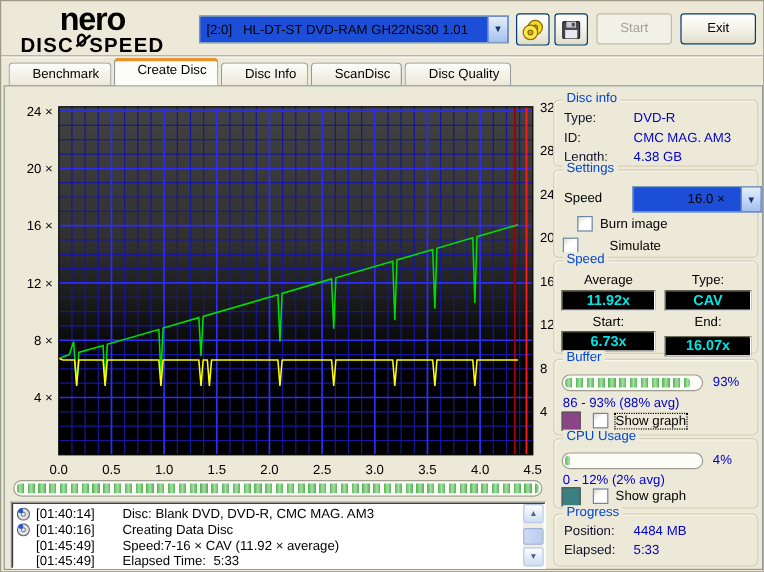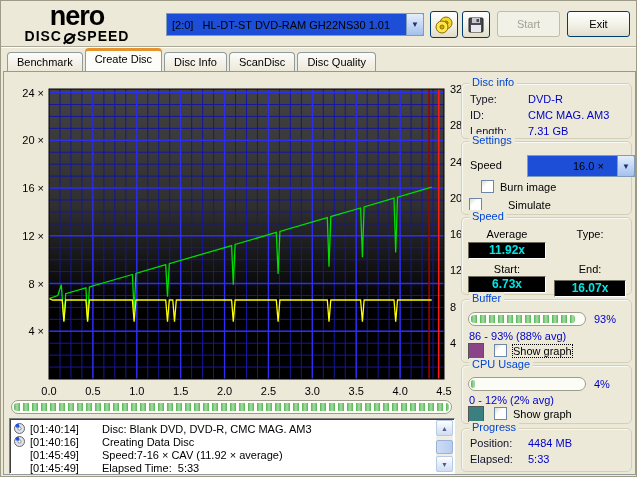--- a/index.html
+++ b/index.html
@@ -7,41 +7,41 @@
   body { font-family:"Liberation Sans", sans-serif; font-size:11px; color:#000; }
   #window {
     position:relative; width:637px; height:477px;
     background:#ece9d8; border:1px solid #9d9a85; overflow:hidden;
   }
   
   #header { position:absolute; left:0; top:0; width:100%; height:46px;
     border-bottom:1px solid #aca899; box-shadow:0 1px 0 #ffffff; }
   .logo { position:absolute; left:16px; top:3px; width:120px; text-align:center; }
   .logo-nero { font-size:27px; font-weight:bold; letter-spacing:-1px; line-height:24px; }
-  .logo-sub { font-size:14px; font-weight:bold; letter-spacing:1px; display:flex; align-items:flex-end; justify-content:center; gap:1px; }
+  .logo-sub { font-size:17px; font-weight:bold; letter-spacing:1px; display:flex; align-items:flex-start; justify-content:center; gap:1px; }
   .disc-glyph { display:inline-block; width:11px; height:11px; border:2px solid #000; border-radius:50%; position:relative; margin:0 1px; }
   .disc-glyph::after { content:''; position:absolute; left:-4px; top:3px; width:15px; height:2px; background:#000; transform:rotate(-38deg); }
   .combo { position:absolute; background:#1d4ed8; border:1px solid #7f9db9; display:flex; align-items:center; }
   #drive-combo { left:165px; top:12px; width:258px; height:23px; }
   .combo-text { flex:1; padding-left:5px; white-space:pre; overflow:hidden; }
   .combo-arrow { width:17px; height:100%; border-left:1px solid #7f9db9; border-radius:0 1px 1px 0;
     background:linear-gradient(180deg,#e5eefb,#c8daf6 45%,#a3c0ee); color:#16356d; font-size:8px;
     display:flex; align-items:center; justify-content:center; }
   .xpbtn { position:absolute; border:1px solid #003c74; border-radius:3px;
     background:linear-gradient(180deg,#ffffff,#f2f1e7 55%,#e1ddc9);
     display:flex; align-items:center; justify-content:center; font-size:11px; cursor:default; }
   .xpbtn.disabled { border-color:#c0bcab; color:#a3a194; background:#f2f1e7; }
   #eject-btn { left:429px; top:10px; width:28px; height:27px; }
   #save-btn  { left:461px; top:10px; width:28px; height:27px; }
   #start-btn { left:496px; top:10px; width:63px; height:26px; }
   #exit-btn  { left:566px; top:10px; width:63px; height:26px; }
   
   #tabs { position:absolute; left:6px; top:49px; height:21px; display:flex; align-items:flex-end; }
   .tab { border:1px solid #919b9c; border-bottom:none; border-radius:4px 4px 0 0;
-    background:linear-gradient(180deg,#fcfcfb,#ece9d8); padding:3px 9px 3px 9px; margin-right:2px; height:19px; }
+    background:linear-gradient(180deg,#fcfcfb,#ece9d8); padding:3px 9px 3px 19px; margin-right:2px; height:19px; }
   .tab.active { background:#fcfcf9; border-top:3px solid #e5932c; height:23px; padding-top:2px; position:relative; z-index:3; }
   #page { position:absolute; left:2px; top:70px; width:633px; height:404px;
     border:1px solid #919b9c; background:#ece9d8; }
   
   #chart-svg { position:absolute; left:0px; top:80px; }
   
   .groupbox { position:absolute; left:460px; width:171px; border:1px solid #d4d0b8;
     border-radius:5px; box-shadow:inset 1px 1px 0 rgba(255,255,255,.7); }
   .gb-title { position:absolute; top:-8px; left:7px; background:#ece9d8; padding:0 3px; color:#0046d5; }
   .row { position:absolute; left:8px; right:6px; display:flex; }
@@ -252,21 +252,21 @@
     <div class="row" style="top:9px;">
         <span class="lbl">Type:</span>
         <span class="val">DVD-R</span>
       </div>
     <div class="row" style="top:25px;">
         <span class="lbl">ID:</span>
         <span class="val">CMC MAG. AM3</span>
       </div>
     <div class="row" style="top:41px;">
         <span class="lbl">Length:</span>
-        <span class="val">7.31 GB</span>
+        <span class="val">4.38 GB</span>
       </div>
   </div>
 
   <div class="groupbox" style="top:140px;height:74px;">
     <span class="gb-title">Settings</span>
     <span style="position:absolute;left:8px;top:17px;">Speed</span>
     <div class="combo" style="left:65px;top:13px;width:108px;height:22px;padding-left:40px;">
       <span class="combo-text">16.0 ×</span>
       <span class="combo-arrow">▼</span>
     </div>
@@ -278,20 +278,21 @@
       <span class="checkbox"></span>
       <span>Simulate</span>
     </div>
   </div>
 
   <div class="groupbox" style="top:216px;height:78px;">
     <span class="gb-title">Speed</span>
     <span class="lcd-label" style="left:6px;top:10px;width:78px;">Average</span>
     <span class="lcd-label" style="left:92px;top:10px;width:72px;">Type:</span>
     <div class="lcd" style="left:6px;top:24px;width:78px;">11.92x</div>
+    <div class="lcd" style="left:92px;top:24px;width:72px;">CAV</div>
     <span class="lcd-label" style="left:6px;top:45px;width:78px;">Start:</span>
     <span class="lcd-label" style="left:92px;top:45px;width:72px;">End:</span>
     <div class="lcd" style="left:6px;top:58px;width:78px;">6.73x</div>
     <div class="lcd" style="left:92px;top:62px;width:72px;">16.07x</div>
   </div>
 
   <div class="groupbox" style="top:298px;height:64px;">
     <span class="gb-title">Buffer</span>
     <div class="xp-progress" style="left:6px;top:12px;width:118px;height:14px;">
       <div class="fill" id="buffer-fill" style="width: 93%;"></div>

